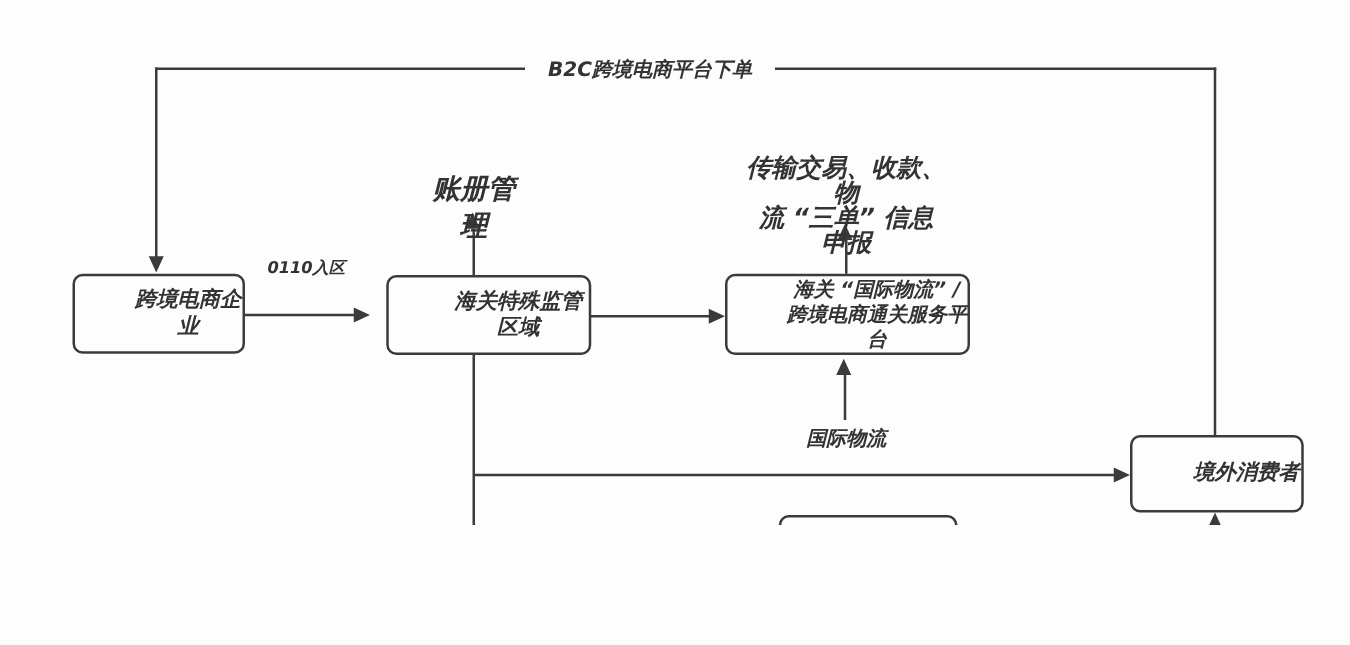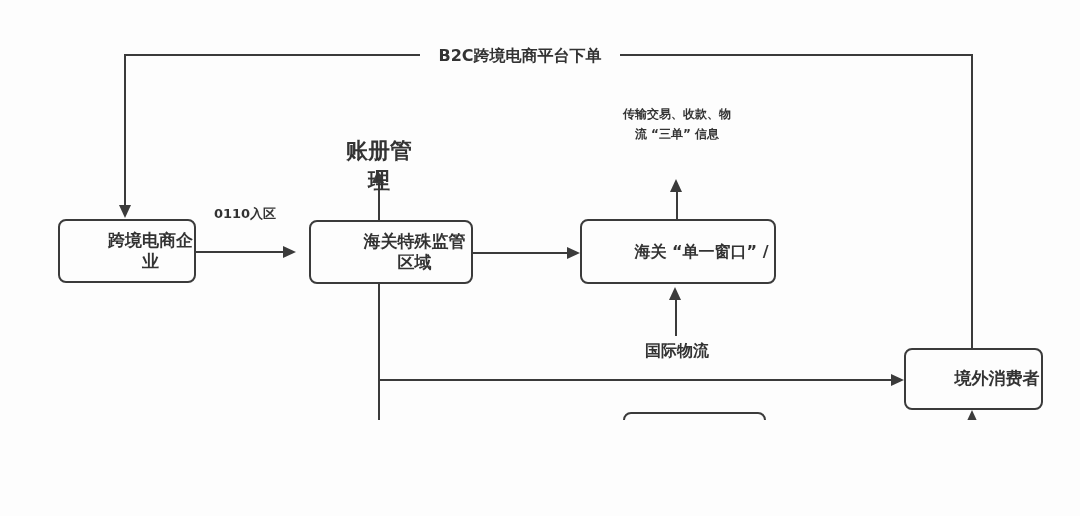--- a/index.html
+++ b/index.html
@@ -1,19 +1,19 @@
 <!DOCTYPE html>
 <html><head>
 <meta charset="utf-8">
 <style>
   html,body{margin:0;padding:0;background:#fdfdfd;}
   #canvas{
     position:relative;width:1080px;height:420px;background:#fdfdfd;
     font-family:"DejaVu Sans","Liberation Sans",sans-serif;
-    color:#333333;overflow:hidden;
+    color:#333333;overflow:hidden;font-style:italic;
   }
   .line{position:absolute;background:#3b3b3b;}
   .h{height:2px;} .v{width:2px;}
   .arrow{position:absolute;width:0;height:0;}
   .arrow.right{border-top:6px solid transparent;border-bottom:6px solid transparent;border-left:13px solid #3b3b3b;}
   .arrow.up{border-left:6px solid transparent;border-right:6px solid transparent;border-bottom:13px solid #3b3b3b;}
   .arrow.down{border-left:6px solid transparent;border-right:6px solid transparent;border-top:13px solid #3b3b3b;}
   .node{
     position:absolute;border:2px solid #3b3b3b;border-radius:8px;background:#fdfdfd;
     display:flex;flex-direction:column;align-items:center;justify-content:center;
@@ -49,23 +49,24 @@
 
   <div class="line h" style="left:460px;top:252px;width:108px;"></div>
   <div class="arrow right" style="left:567px;top:247px;"></div>
 
   <div class="line v" style="left:378px;top:183px;height:37px;"></div>
   <div class="arrow up" style="left:372px;top:170px;"></div>
   <div class="edge-label" style="left:338px;top:136px;width:82px;font-size:22px;">账册管理</div>
 
   <div class="line v" style="left:676px;top:192px;height:27px;"></div>
   <div class="arrow up" style="left:670px;top:179px;"></div>
-  <div class="edge-label" style="left:592px;top:104px;width:170px;font-size:12px;line-height:20px;">
+  <div class="edge-label" style="left:592px;top:124px;width:170px;font-size:20px;line-height:20px;">
     <div>传输交易、收款、物</div>
     <div>流 “三单” 信息</div>
+    <div>申报</div>
   </div>
 
   <div class="line v" style="left:675px;top:300px;height:36px;"></div>
   <div class="arrow up" style="left:669px;top:287px;"></div>
   <div class="edge-label" style="left:638px;top:341px;width:78px;font-size:16px;">国际物流</div>
 
   <div class="line v" style="left:378px;top:284px;height:163px;"></div>
   <div class="line h" style="left:379px;top:379px;width:513px;"></div>
   <div class="arrow right" style="left:891px;top:374px;"></div>
   <div class="line h" style="left:379px;top:445px;width:269px;"></div>
@@ -77,21 +78,22 @@
 
   <div class="node" style="left:58px;top:219px;width:138px;height:64px;">
     <span>跨境电商企业</span>
   </div>
 
   <div class="node" style="left:309px;top:220px;width:164px;height:64px;">
     <span>海关特殊监管区域</span>
   </div>
 
   <div class="node" style="left:580px;top:219px;width:196px;height:65px;font-size:16px;">
-    <span>海关 “单一窗口” /</span>
+    <span>海关 “国际物流” /</span>
+    <span>跨境电商通关服务平台</span>
   </div>
 
   <div class="node" style="left:904px;top:348px;width:139px;height:62px;text-align:right;">
     <span>境外消费者</span>
   </div>
 
   <div class="node" style="left:623px;top:412px;width:143px;height:66px;">
     <span>海外仓</span>
   </div>
 

